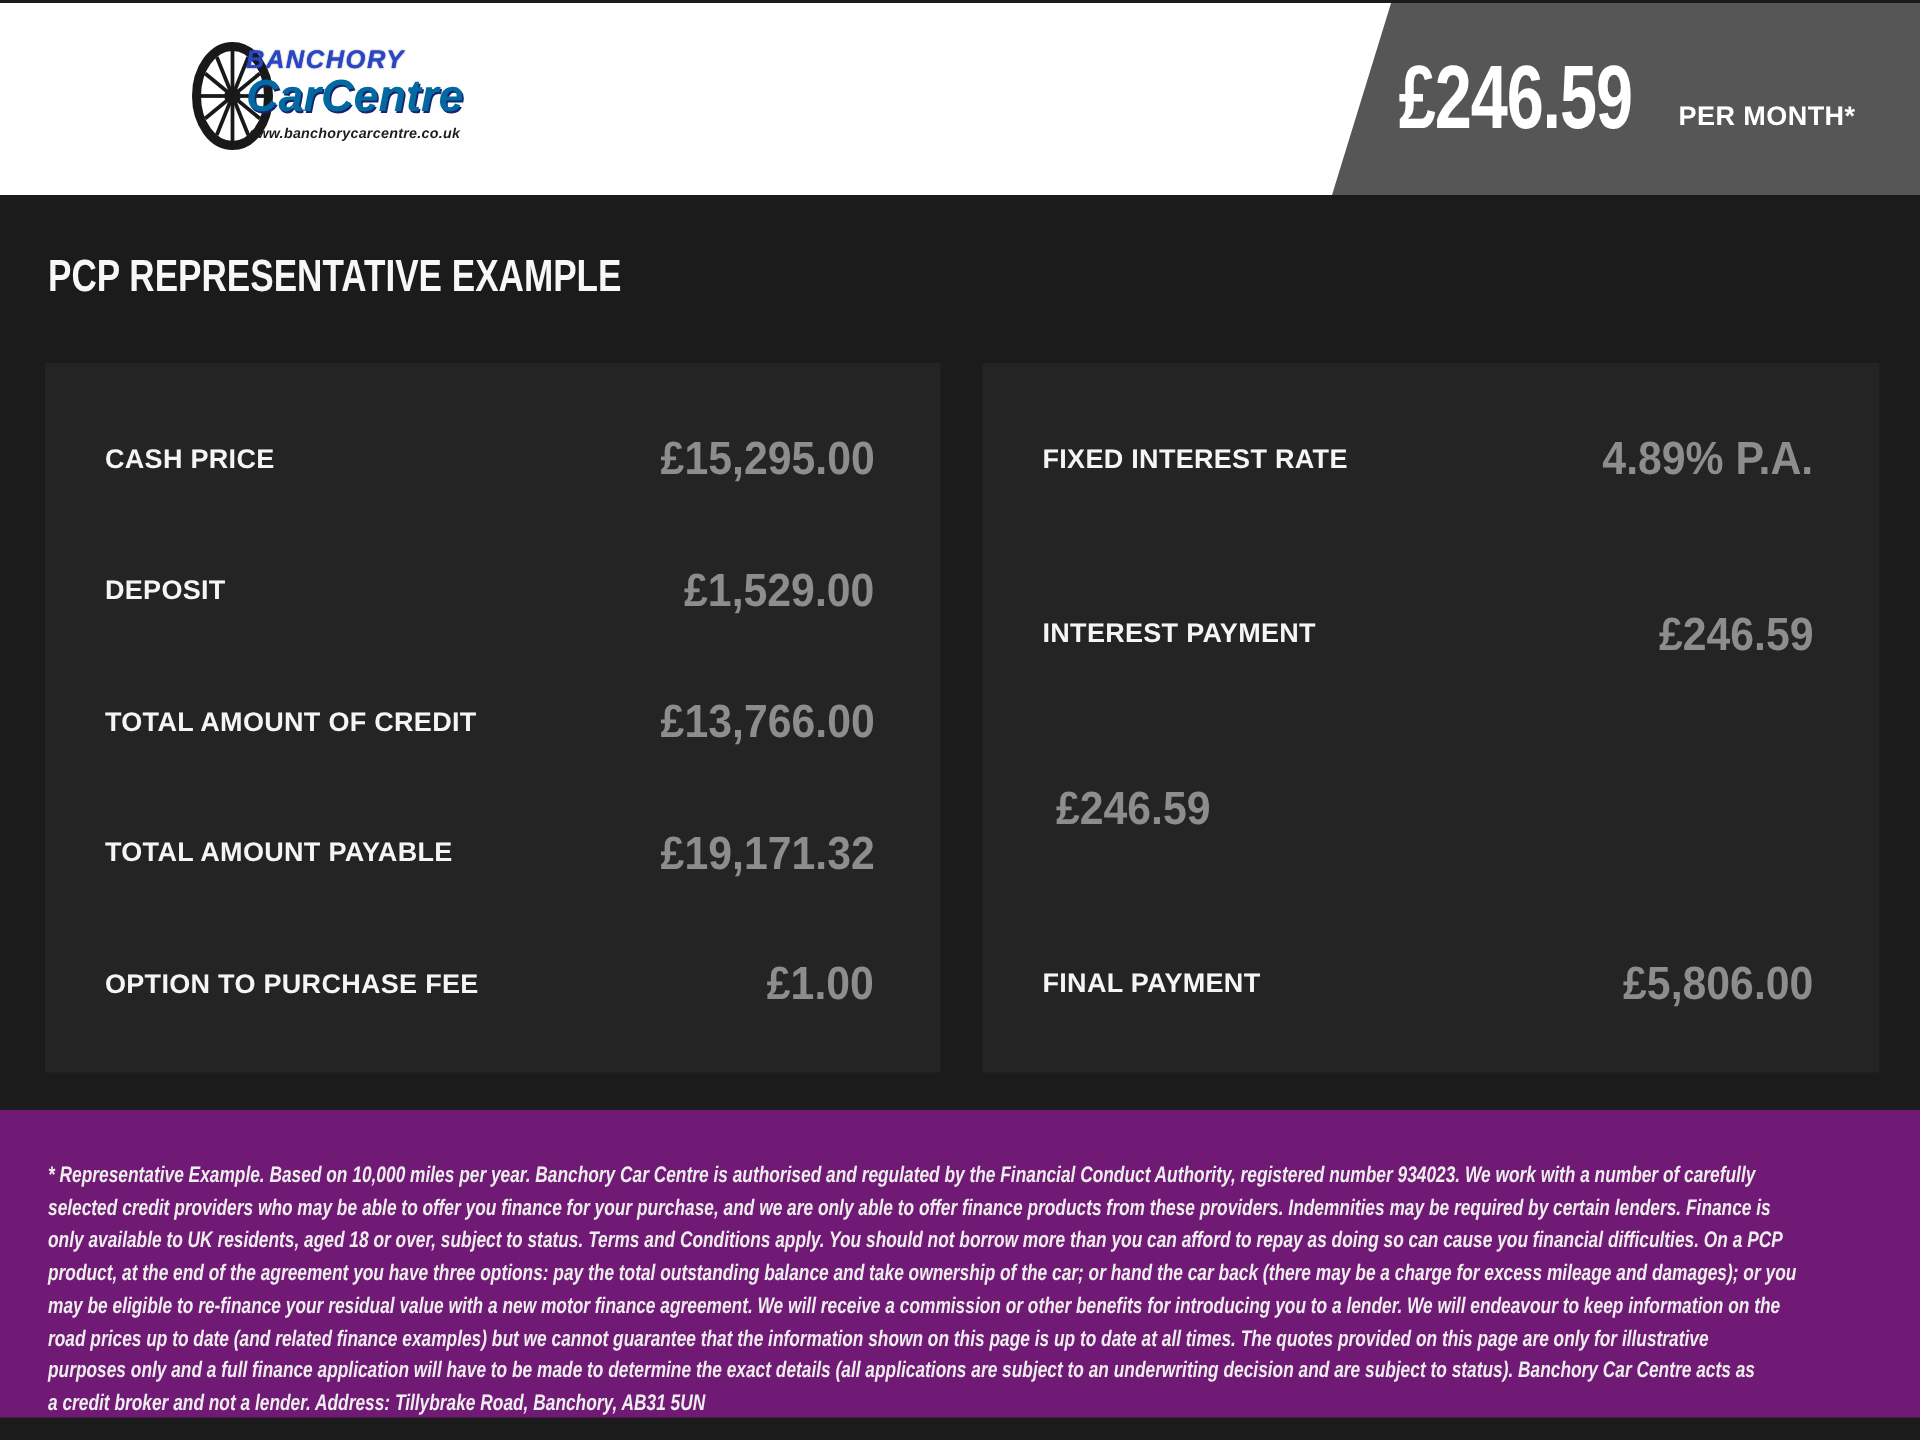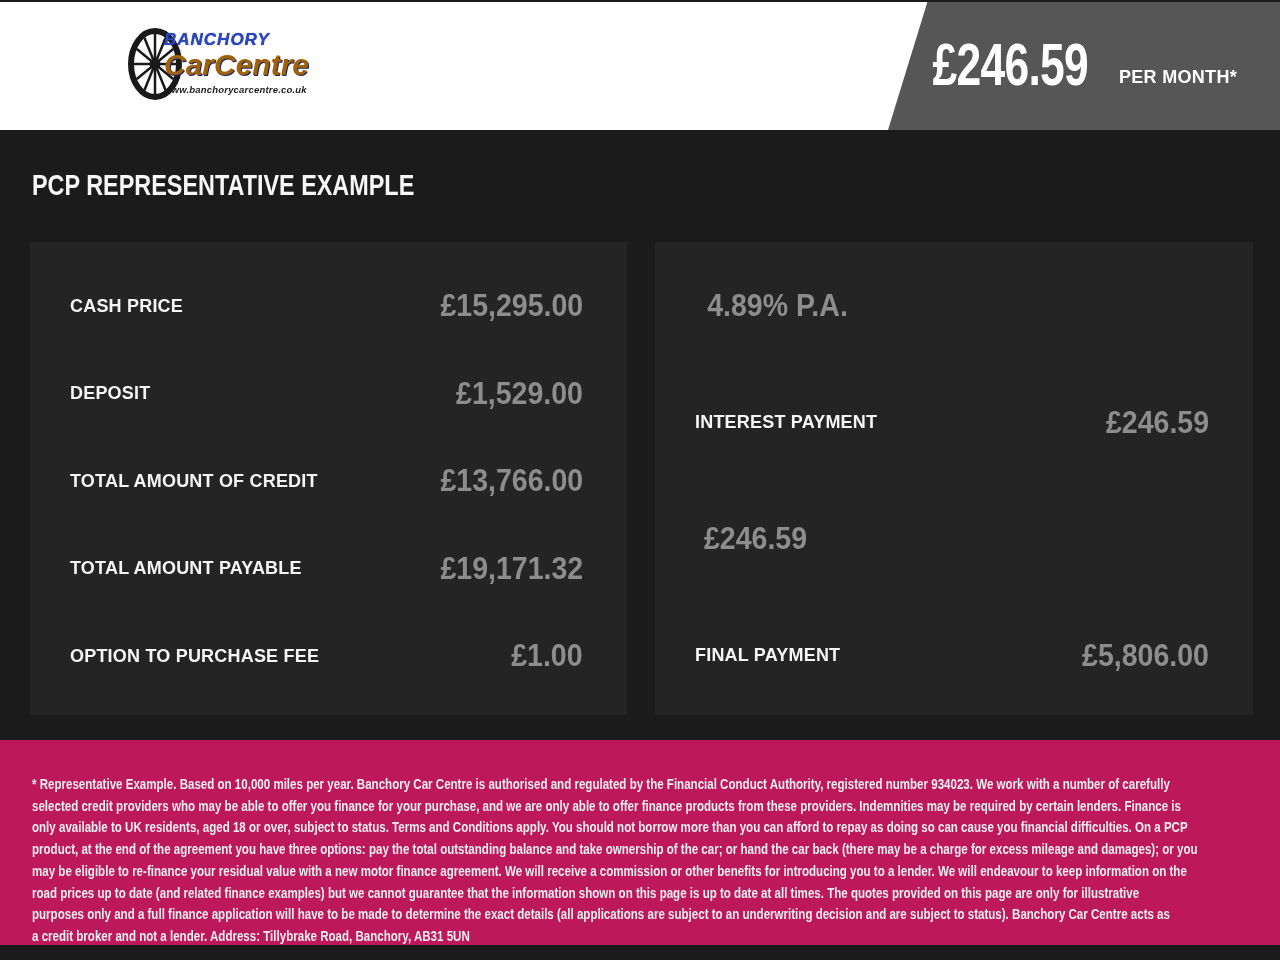--- a/index.html
+++ b/index.html
@@ -29,21 +29,21 @@
   .wheel { position: absolute; left: 0; top: 2px; }
   .logo-text {
     position: absolute; left: 36px; top: 4px;
     font-style: italic; font-weight: bold; white-space: nowrap;
   }
   .logo-line1 {
     font-size: 17px; color: #2946c5; letter-spacing: 1px;
     text-shadow: 0 0 1px #16246e;
   }
   .logo-line2 {
-    font-size: 30px; color: #a16207; margin-top: -2px;
+    font-size: 30px; color: #0369a1; margin-top: -2px;
     text-shadow: 1px 1px 0 #16246e;
     font-style: italic;
   }
   .logo-url { font-size: 9.5px; color: #1c1c1c; margin-top: 2px; letter-spacing: 0.2px; }
   .banner {
     position: absolute; top: 0; right: 0;
     width: 420px; height: 130px;
     background: #565656;
     clip-path: polygon(68px 0, 420px 0, 420px 130px, 28px 130px);
     display: flex; align-items: center; justify-content: flex-end;
@@ -84,22 +84,23 @@
     letter-spacing: 0.2px; white-space: nowrap;
   }
   .row .value {
     font-size: 31px; font-weight: bold; color: #8d8d8d;
     white-space: nowrap; transform: scaleX(0.92); transform-origin: 100% 50%;
   }
   
   .footer {
     position: absolute; left: 0; top: 740px;
     width: 1280px; height: 205px;
-    background: #be185d;
+    background: #701a75;
     padding: 33px 0 0 32px;
+    font-style: italic;
   }
   .legal-line {
     font-size: 15px; font-weight: bold; color: #ededed;
     line-height: 21.7px; white-space: nowrap;
     transform: scaleX(0.77); transform-origin: 0 0;
   }
 </style>
 </head>
 <body>
 
@@ -157,20 +158,21 @@
     <span class="value">£19,171.32</span>
   </div>
   <div class="row">
     <span class="label">OPTION TO PURCHASE FEE</span>
     <span class="value">£1.00</span>
   </div>
 </section>
 
 <section class="panel panel-right">
   <div class="row">
+    <span class="label">FIXED INTEREST RATE</span>
     <span class="value">4.89% P.A.</span>
   </div>
   <div class="row">
     <span class="label">INTEREST PAYMENT</span>
     <span class="value">£246.59</span>
   </div>
   <div class="row">
     <span class="value">£246.59</span>
   </div>
   <div class="row">

